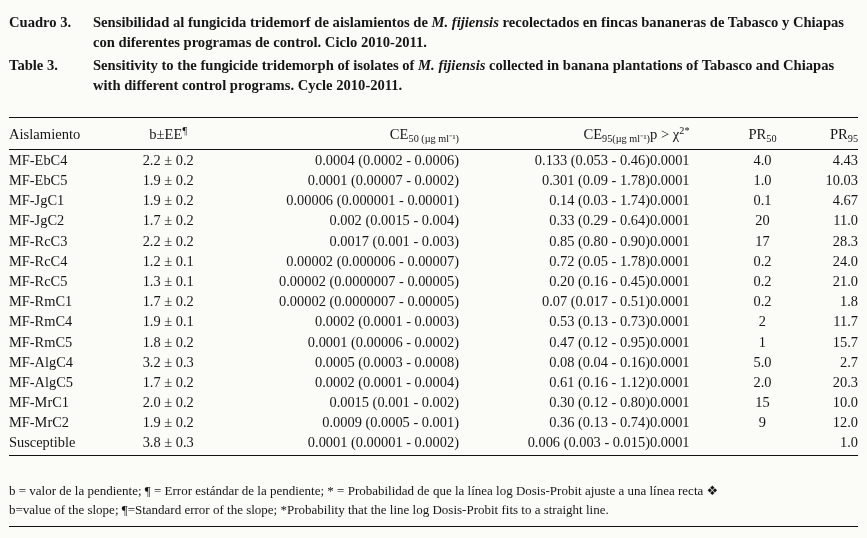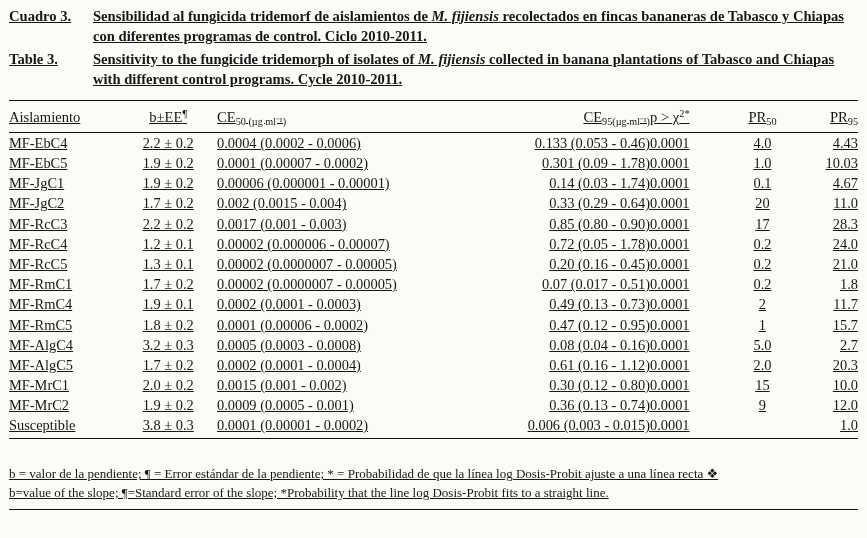--- a/index.html
+++ b/index.html
@@ -3,41 +3,41 @@
 <meta charset="utf-8">
 <style>
   html, body { margin: 0; padding: 0; }
   body {
     width: 867px; height: 538px;
     background: #fbfbf8;
     color: #161616;
     font-family: "Liberation Serif", serif;
     overflow: hidden;
   }
-  .page { padding: 7px 9px 0 9px; text-decoration: underline; }
+  .page { padding: 13px 9px 0 9px; }
 
   
   .caption { display: flex; font-weight: bold; font-size: 14.6px; line-height: 1.36; margin-bottom: 3px; }
   .cap-label { width: 84px; flex-shrink: 0; }
   .cap-text { flex: 1; }
   .cap-text i { font-style: italic; }
 
   
-  table.tbl { width: 100%; border-collapse: collapse; margin-top: 11px; font-size: 14.4px; }
+  table.tbl { width: 100%; border-collapse: collapse; margin-top: 22px; font-size: 14.4px; }
   table.tbl th {
     font-weight: normal; text-align: left; vertical-align: bottom;
     border-top: 1.5px solid #111; border-bottom: 1.2px solid #111;
     padding: 8px 0 6px 0; font-size: 14.6px;
   }
   table.tbl td { padding: 1.6px 0; line-height: 1.18; white-space: nowrap; }
   table.tbl tbody tr:last-child td { border-bottom: 1.3px solid #111; padding-bottom: 4px; }
 
   .tbl th:nth-child(1), .tbl td:nth-child(1) { width: 13%;  text-align: left; }
   .tbl th:nth-child(2), .tbl td:nth-child(2) { width: 11.5%; text-align: center; }
-  .tbl th:nth-child(3), .tbl td:nth-child(3) { width: 28.5%; text-align: left; }
+  .tbl th:nth-child(3), .tbl td:nth-child(3) { width: 28.5%; text-align: right; }
   .tbl th:nth-child(4), .tbl td:nth-child(4) { width: 22.5%; text-align: right; }
   .tbl th:nth-child(5), .tbl td:nth-child(5) { width: 9.5%;  text-align: left; }
   .tbl th:nth-child(6), .tbl td:nth-child(6) { width: 7.5%;  text-align: center; }
   .tbl th:nth-child(7), .tbl td:nth-child(7) { width: 7.5%;  text-align: right; }
 
   sub { font-size: 0.7em; vertical-align: -0.28em; line-height: 0; }
   sup { font-size: 0.7em; vertical-align: 0.5em;  line-height: 0; }
 
   
   .footnotes { margin-top: 26px; font-size: 13px; line-height: 1.42; }
@@ -140,21 +140,21 @@
           <td>0.00002 (0.0000007 - 0.00005)</td>
           <td>0.07 (0.017 - 0.51)</td>
           <td>0.0001</td>
           <td>0.2</td>
           <td>1.8</td>
         </tr>
         <tr>
           <td>MF-RmC4</td>
           <td>1.9 ± 0.1</td>
           <td>0.0002 (0.0001 - 0.0003)</td>
-          <td>0.49 (0.13 - 0.73)</td>
+          <td>0.53 (0.13 - 0.73)</td>
           <td>0.0001</td>
           <td>2</td>
           <td>11.7</td>
         </tr>
         <tr>
           <td>MF-RmC5</td>
           <td>1.8 ± 0.2</td>
           <td>0.0001 (0.00006 - 0.0002)</td>
           <td>0.47 (0.12 - 0.95)</td>
           <td>0.0001</td>

